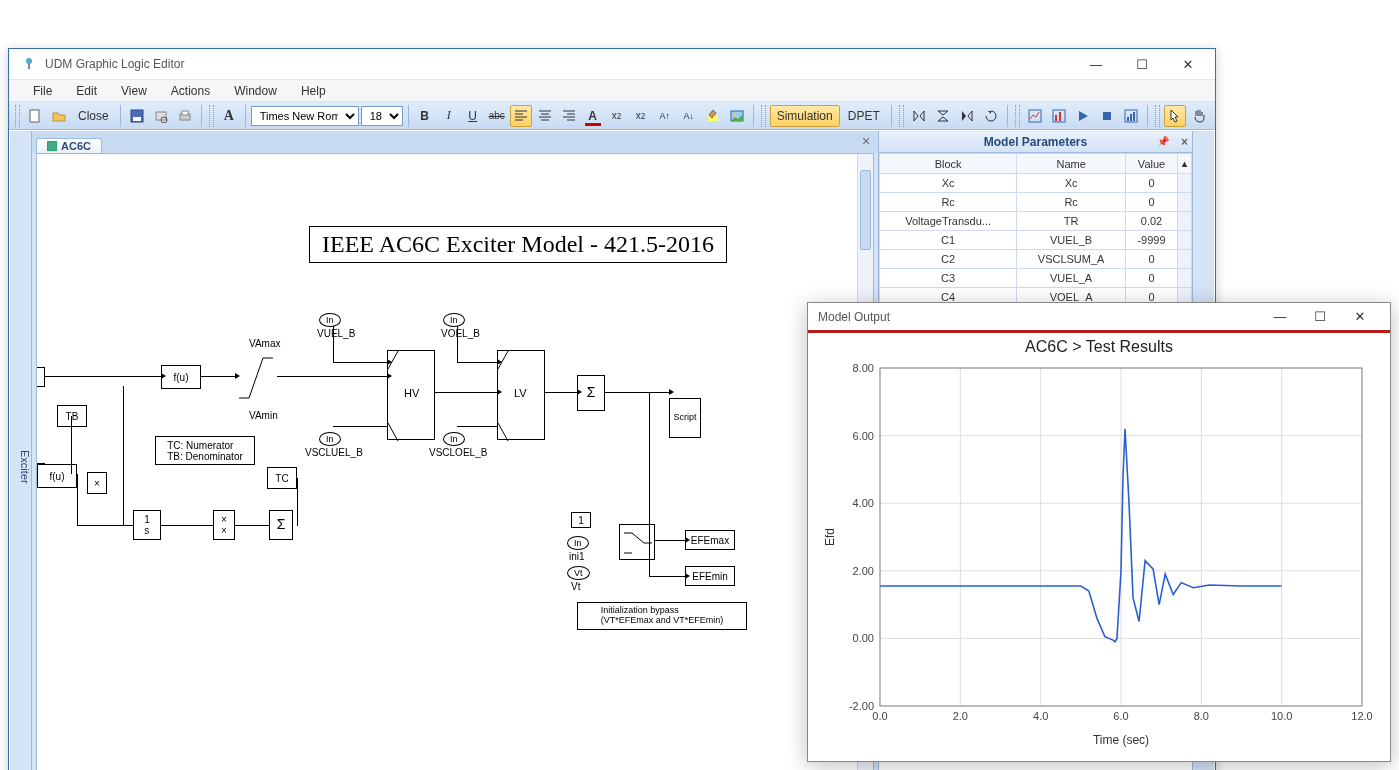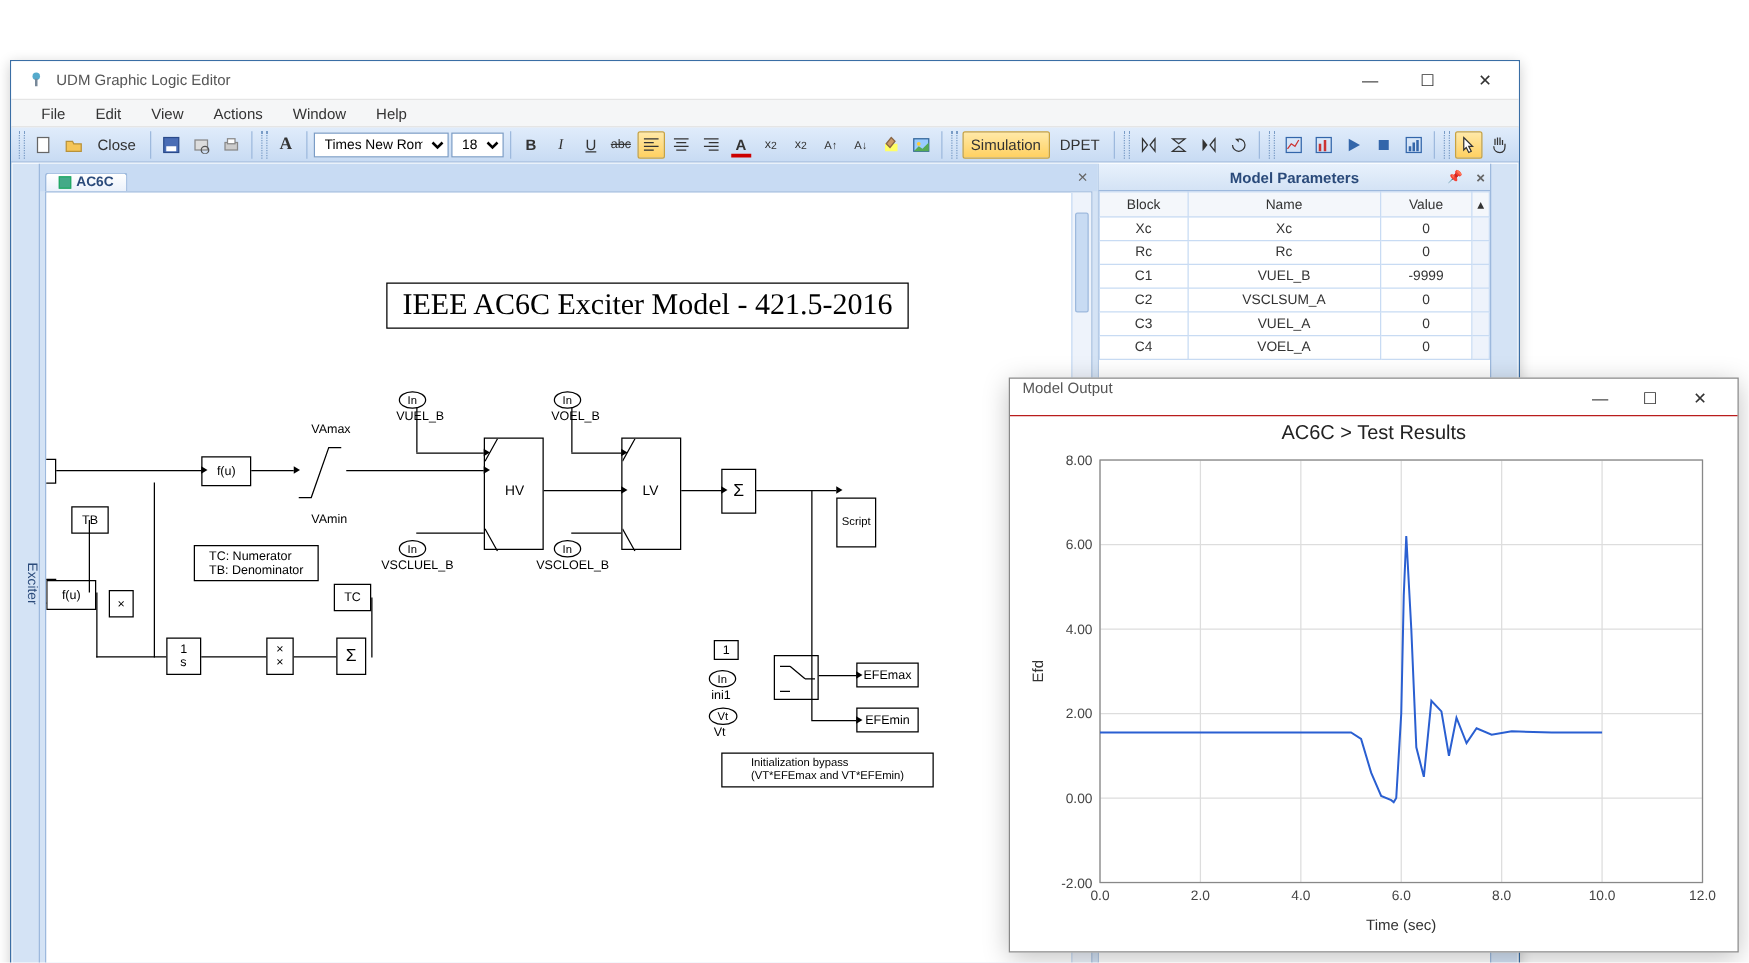--- a/index.html
+++ b/index.html
@@ -53,21 +53,21 @@
 .diagram { position: absolute; top: 0; left: 0; right:16px; bottom:16px; }
 .diag-title-box { position: absolute; border: 1px solid #000; padding: 4px 12px; font-family: 'Times New Roman', serif; font-size: 24px; }
 .blk { position: absolute; border: 1px solid #000; background: #fff; font-size: 10px; display: flex; align-items: center; justify-content: center; text-align:left; line-height:1.1;}
 .blk-label { position: absolute; font-size: 10px; color:#000; }
 .wire { position: absolute; background: #000; }
 .port-oval { position: absolute; border: 1px solid #000; border-radius: 50%/50%; background:#fff; font-size:9px; display:flex; align-items:center; justify-content:center; padding:0 6px; height:14px;}
 .arrow-r::after { content:''; position:absolute; right:-5px; top:-3px; border-left:5px solid #000; border-top:3px solid transparent; border-bottom:3px solid transparent;}
 
 
 .output-window { position: absolute; top: 302px; left: 807px; width: 584px; height: 460px; background: #fff; border: 1px solid #888; box-shadow: 0 4px 20px rgba(0,0,0,.25); }
-.output-titlebar { height: 30px; display: flex; padding: 0 10px; font-size: 12px; color: #555; border-bottom:1px solid #b91c1c;}
+.output-titlebar { height: 30px; display: flex; align-items: center; padding: 0 10px; font-size: 12px; color: #555; border-bottom:3px solid #b91c1c;}
 .output-title { flex: 1; }
 .chart-area { position: absolute; top: 35px; left: 10px; right: 10px; bottom: 10px; }
 .chart-title { text-align: center; font-family: Verdana, sans-serif; font-size: 16px; color: #222; margin-bottom: 4px; }
 </style>
 </head>
 <body>
 
 <div class="main-window">
   <div class="titlebar">
     <span class="app-icon">
@@ -383,20 +383,26 @@
               <tr>
                 <td>Xc</td>
                 <td>Xc</td>
                 <td>0</td>
                 <td rowspan="1" style="background: rgb(238, 243, 251);"></td>
               </tr>
               <tr>
                 <td>Rc</td>
                 <td>Rc</td>
                 <td>0</td>
+                <td rowspan="1" style="background: rgb(238, 243, 251);"></td>
+              </tr>
+              <tr>
+                <td>VoltageTransdu...</td>
+                <td>TR</td>
+                <td>0.02</td>
                 <td rowspan="1" style="background: rgb(238, 243, 251);"></td>
               </tr>
               <tr class="selected">
                 <td>C1</td>
                 <td>VUEL_B</td>
                 <td>-9999</td>
                 <td rowspan="1" style="background: rgb(238, 243, 251);"></td>
               </tr>
               <tr>
                 <td>C2</td>

